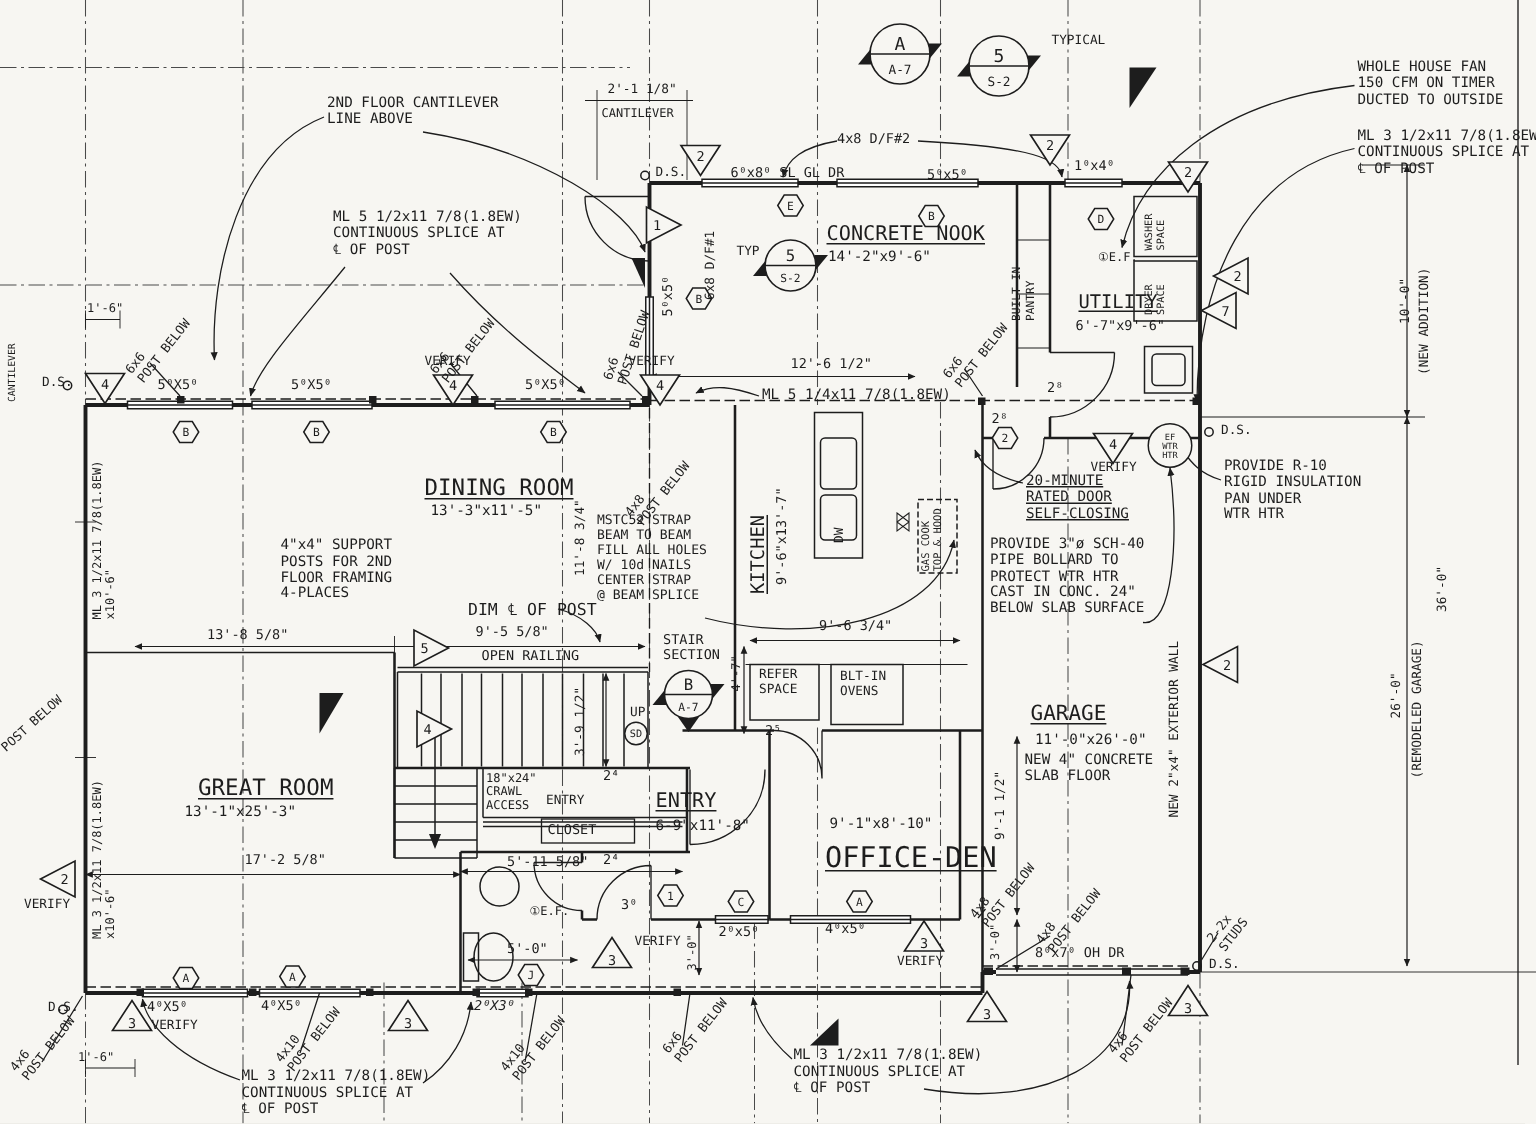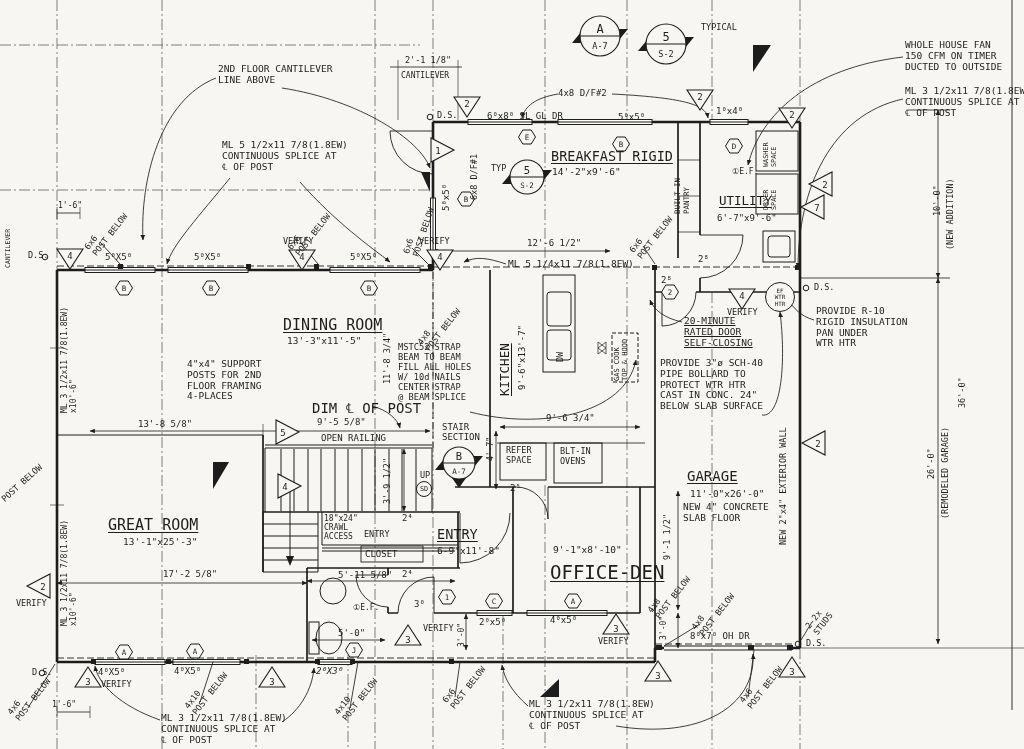--- a/index.html
+++ b/index.html
@@ -320,25 +320,25 @@
       <circle cx="424" cy="489" r="7.5" fill="#f7f6f2" stroke="#1d1d1d" stroke-width="1"></circle>
       <text x="424" y="491.3" font-size="6.8" text-anchor="middle" fill="#1d1d1d" font-family="DejaVu Sans Mono,monospace">SD</text>
       <circle cx="780" cy="297" r="14.5" fill="#f7f6f2" stroke="#1d1d1d" stroke-width="1"></circle>
       <text x="780" y="293.1" font-size="5.8" text-anchor="middle" fill="#1d1d1d" font-family="DejaVu Sans Mono,monospace">EF</text>
       <text x="780" y="299.3" font-size="5.8" text-anchor="middle" fill="#1d1d1d" font-family="DejaVu Sans Mono,monospace">WTR</text>
       <text x="780" y="305.5" font-size="5.8" text-anchor="middle" fill="#1d1d1d" font-family="DejaVu Sans Mono,monospace">HTR</text>
     </svg>
   <div id="labels">
       <div class="t u" style="left: 283px; top: 317px; font-size: 15px;">DINING ROOM</div>
       <div class="t" style="left: 287px; top: 336px; font-size: 9.5px;">13'-3"x11'-5"</div>
-      <div class="t u" style="left: 551px; top: 149px; font-size: 13.5px;">BREAKFAST RIGID</div>
+      <div class="t u" style="left: 551px; top: 149px; font-size: 13.5px;">CONCRETE NOOK</div>
       <div class="t" style="left: 552px; top: 167px; font-size: 9.5px;">14'-2"x9'-6"</div>
       <div class="t u" style="left: 719px; top: 194px; font-size: 12.5px;">UTILITY</div>
       <div class="t" style="left: 717px; top: 213px; font-size: 9px;">6'-7"x9'-6"</div>
-      <div class="t u" style="left: 108px; top: 517px; font-size: 15px;">GREAT ROOM</div>
+      <div class="t u" style="left: 132px; top: 517px; font-size: 15px;">GREAT ROOM</div>
       <div class="t" style="left: 123px; top: 537px; font-size: 9.5px;">13'-1"x25'-3"</div>
       <div class="t u" style="left: 437px; top: 527px; font-size: 13.5px;">ENTRY</div>
       <div class="t" style="left: 437px; top: 546px; font-size: 9.5px;">6-9"x11'-8"</div>
       <div class="t u" style="left: 550px; top: 526px; font-size: 19px; margin-top: 36px;">OFFICE-DEN</div>
       <div class="t" style="left: 553px; top: 545px; font-size: 9.5px;">9'-1"x8'-10"</div>
       <div class="t u" style="left: 687px; top: 469px; font-size: 14px;">GARAGE</div>
       <div class="t" style="left: 690px; top: 489px; font-size: 9.5px;">11'-0"x26'-0"</div>
       <div class="t" style="left: 683px; top: 502px; font-size: 9.5px;">NEW 4" CONCRETE
 SLAB FLOOR</div>
       <div class="t u" style="left: 498px; top: 396px; font-size: 12.5px; transform: rotate(-90deg);">KITCHEN</div>
@@ -381,21 +381,21 @@
 CONTINUOUS SPLICE AT
 ℄ OF POST</div>
       <div class="t" style="left: 529px; top: 699px; font-size: 9.5px;">ML 3 1/2x11 7/8(1.8EW)
 CONTINUOUS SPLICE AT
 ℄ OF POST</div>
       <div class="t" style="left: 442px; top: 422px; font-size: 9px;">STAIR
 SECTION</div>
       <div class="t" style="left: 701px; top: 23px; font-size: 8.5px;">TYPICAL</div>
       <div class="t" style="left: 491px; top: 164px; font-size: 8.5px;">TYP</div>
       <div class="t" style="left: 321px; top: 433px; font-size: 9px;">OPEN RAILING</div>
-      <div class="t" style="left: 296px; top: 401px; font-size: 14px; padding-left: 16px;">DIM ℄ OF POST</div>
+      <div class="t" style="left: 296px; top: 401px; font-size: 11px; padding-left: 16px;">DIM ℄ OF POST</div>
       <div class="t" style="left: 324px; top: 514px; font-size: 8px;">18"x24"
 CRAWL
 ACCESS</div>
       <div class="t" style="left: 364px; top: 530px; font-size: 8.5px;">ENTRY</div>
       <div class="t" style="left: 365px; top: 549px; font-size: 9px;">CLOSET</div>
       <div class="t" style="left: 506px; top: 446px; font-size: 8.5px;">REFER
 SPACE</div>
       <div class="t" style="left: 560px; top: 447px; font-size: 8.5px;">BLT-IN
 OVENS</div>
       <div class="t" style="left: 420px; top: 471px; font-size: 8.5px; text-align: center;">UP</div>

